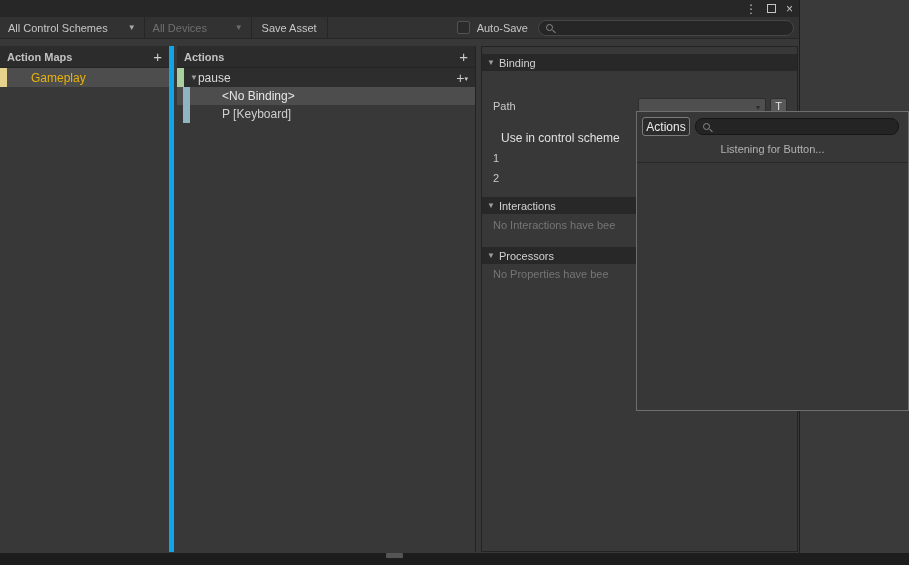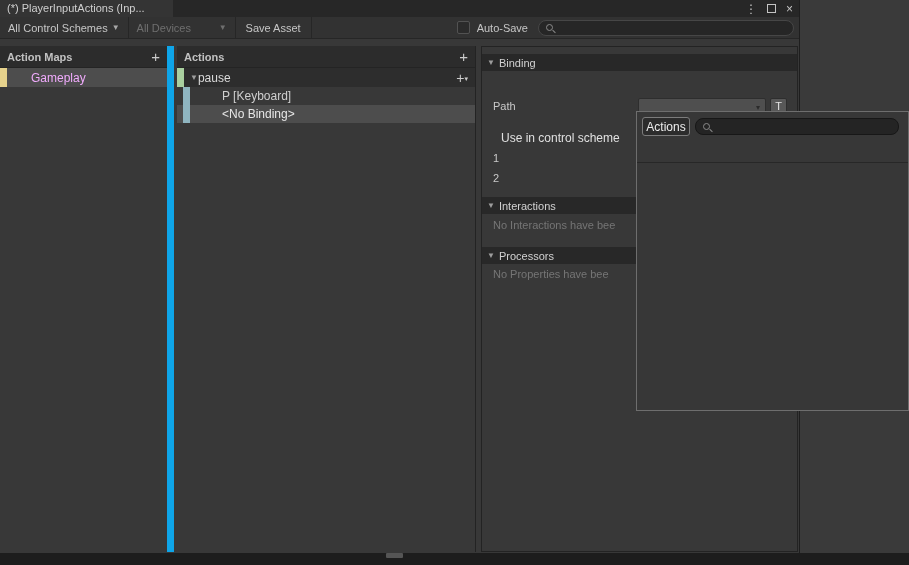--- a/index.html
+++ b/index.html
@@ -14,45 +14,45 @@
     background:var(--panel_bg); border-right:1px solid #1e1e1e; }
   .titlebar { position:absolute; left:0; top:0; right:0; height:17px; background:var(--titlebar_bg); }
   .tab { position:absolute; left:0; top:0; width:173px; height:17px; background:#343434;
     font-size:11px; line-height:17px; padding-left:7px; color:#cfcfcf; white-space:nowrap; overflow:hidden; }
   .win-controls { position:absolute; right:6px; top:0; height:17px; display:flex; gap:10px; align-items:center; }
   .win-controls .glyph { font-size:12px; color:#c4c4c4; line-height:1; cursor:default; }
   .maxbox { width:9px; height:9px; border:1.5px solid #c4c4c4; display:inline-block; }
   
   .toolbar { position:absolute; left:0; top:17px; right:0; height:22px; background:#323232;
     border-bottom:1px solid #262626; display:flex; align-items:center; font-size:11px; }
-  .tb-drop { height:100%; display:flex; align-items:center; gap:4px; padding:0 8px; color:#c6c6c6; }
+  .tb-drop { height:100%; display:flex; align-items:center; gap:20px; padding:0 8px; color:#c6c6c6; }
   .tb-drop .arrow { font-size:8px; color:#a8a8a8; }
   .tb-drop.disabled, .tb-drop.disabled .arrow { color:#6f6f6f; }
   .tb-sep { width:1px; height:100%; background:#262626; }
   .tb-btn { height:100%; display:flex; align-items:center; padding:0 10px; color:#c6c6c6; }
   .checkbox { width:13px; height:13px; background:#2b2b2b; border:1px solid #525252; border-radius:2px; margin-left:4px; }
   .tb-label { margin:0 10px 0 7px; color:#c6c6c6; }
   .searchfield { position:relative; height:16px; background:#262626; border:1px solid #464646;
     border-radius:8px; display:flex; align-items:center; padding-left:7px; }
   .toolbar .searchfield { width:256px; margin-right:5px; }
   .mag-icon { position:relative; width:7px; height:7px; border:1px solid #8a8a8a; border-radius:50%; display:inline-block; }
   .mag-icon::after { content:""; position:absolute; left:5px; top:6px; width:4px; height:1px;
     background:#8a8a8a; transform:rotate(45deg); }
   
   .panel { position:absolute; top:46px; height:506px; background:var(--panel_bg); }
   .panel-header { height:22px; background:var(--header_bg); border-bottom:1px solid #242424;
     display:flex; align-items:center; padding:0 7px; font-size:11px; font-weight:bold; color:#c2c2c2; }
   .plus-btn { margin-left:auto; font-size:15px; font-weight:normal; color:#cccccc; line-height:1; }
   .caret-sm { font-size:7px; color:#cccccc; vertical-align:2px; }
-  #panel-maps { left:0; width:174px; border-right:7px solid #0ea5e9; }
+  #panel-maps { left:0; width:174px; border-right:5px solid #0ea5e9; }
   #panel-actions { left:177px; width:299px; border-right:1px solid #232323; }
   #panel-props { left:481px; width:317px; border:1px solid #232323; }
   .colorbar { position:absolute; top:0; bottom:0; width:7px; }
   .map-row { position:relative; height:19px; display:flex; align-items:center; background:var(--selection); }
-  .map-row .lbl { margin-left:31px; font-size:12px; color:#f0abfc; }
+  .map-row .lbl { margin-left:31px; font-size:12px; color:#eab308; }
   .action-row { position:relative; height:19px; display:flex; align-items:center; background:#2d2d2d; }
   .fold { font-size:8px; color:#9d9d9d; margin-left:13px; }
   .action-row .lbl { font-size:12px; color:#dadada; }
   .addbind { margin-left:auto; margin-right:7px; font-size:14px; color:#cccccc; }
   .binding-row { position:relative; height:18px; display:flex; align-items:center; }
   .binding-row .colorbar { left:6px; }
   .binding-row .lbl { margin-left:45px; font-size:12px; color:#cfcfcf; }
   .binding-row.selected { background:var(--selection); }
   .binding-row.selected .lbl { color:#e6e6e6; }
   
@@ -85,23 +85,20 @@
   .strip-thumb { position:absolute; left:386px; top:0; width:17px; height:5px; background:#555555; border-radius:1px; }
 </style>
 </head>
 <body>
 
 <div class="stage">
 
   <div class="window">
 
     <div class="titlebar">
-      <div class="tab">
-        <span>(*) PlayerInputActions (Inp...</span>
-      </div>
       <div class="win-controls">
         <span class="glyph">⋮</span>
         <span class="maxbox"></span>
         <span class="glyph">×</span>
       </div>
     </div>
 
     <div class="toolbar">
       <div class="tb-drop">
         <span>All Control Schemes</span>
@@ -139,27 +136,27 @@
       <div class="panel-header">
         <span>Actions</span>
         <span class="plus-btn">+</span>
       </div>
       <div class="action-row">
         <span class="colorbar" style="left:0;background:var(--bar_green)"></span>
         <span class="fold">▼</span>
         <span class="lbl">pause</span>
         <span class="addbind"><span>+</span><span class="caret-sm">▾</span></span>
       </div>
+      <div class="binding-row selected">
+        <span class="colorbar" style="background:var(--bar_blue)"></span>
+        <span class="lbl">&lt;No Binding&gt;</span>
+      </div>
       <div class="binding-row">
         <span class="colorbar" style="background:var(--bar_blue)"></span>
         <span class="lbl">P [Keyboard]</span>
-      </div>
-      <div class="binding-row selected">
-        <span class="colorbar" style="background:var(--bar_blue)"></span>
-        <span class="lbl">&lt;No Binding&gt;</span>
       </div>
     </div>
 
     <div class="panel" id="panel-props">
       <div class="props-body">
         <div class="strip" style="top:7px">
           <span class="fold">▼</span>
           <span>Binding</span>
         </div>
         <span class="prop-label" style="top:53px">Path</span>
@@ -185,20 +182,21 @@
     </div>
 
   </div>
 
   <div class="popup">
     <button class="listen-btn">Actions</button>
     <div class="searchfield">
       <span class="mag-icon"></span>
       <span></span>
     </div>
+    <div class="popup-status">Listening for Button...</div>
     <div class="popup-sep"></div>
   </div>
 
   <div class="bottom-strip">
     <div class="strip-thumb"></div>
   </div>
 
 </div>
 
 </body></html>

